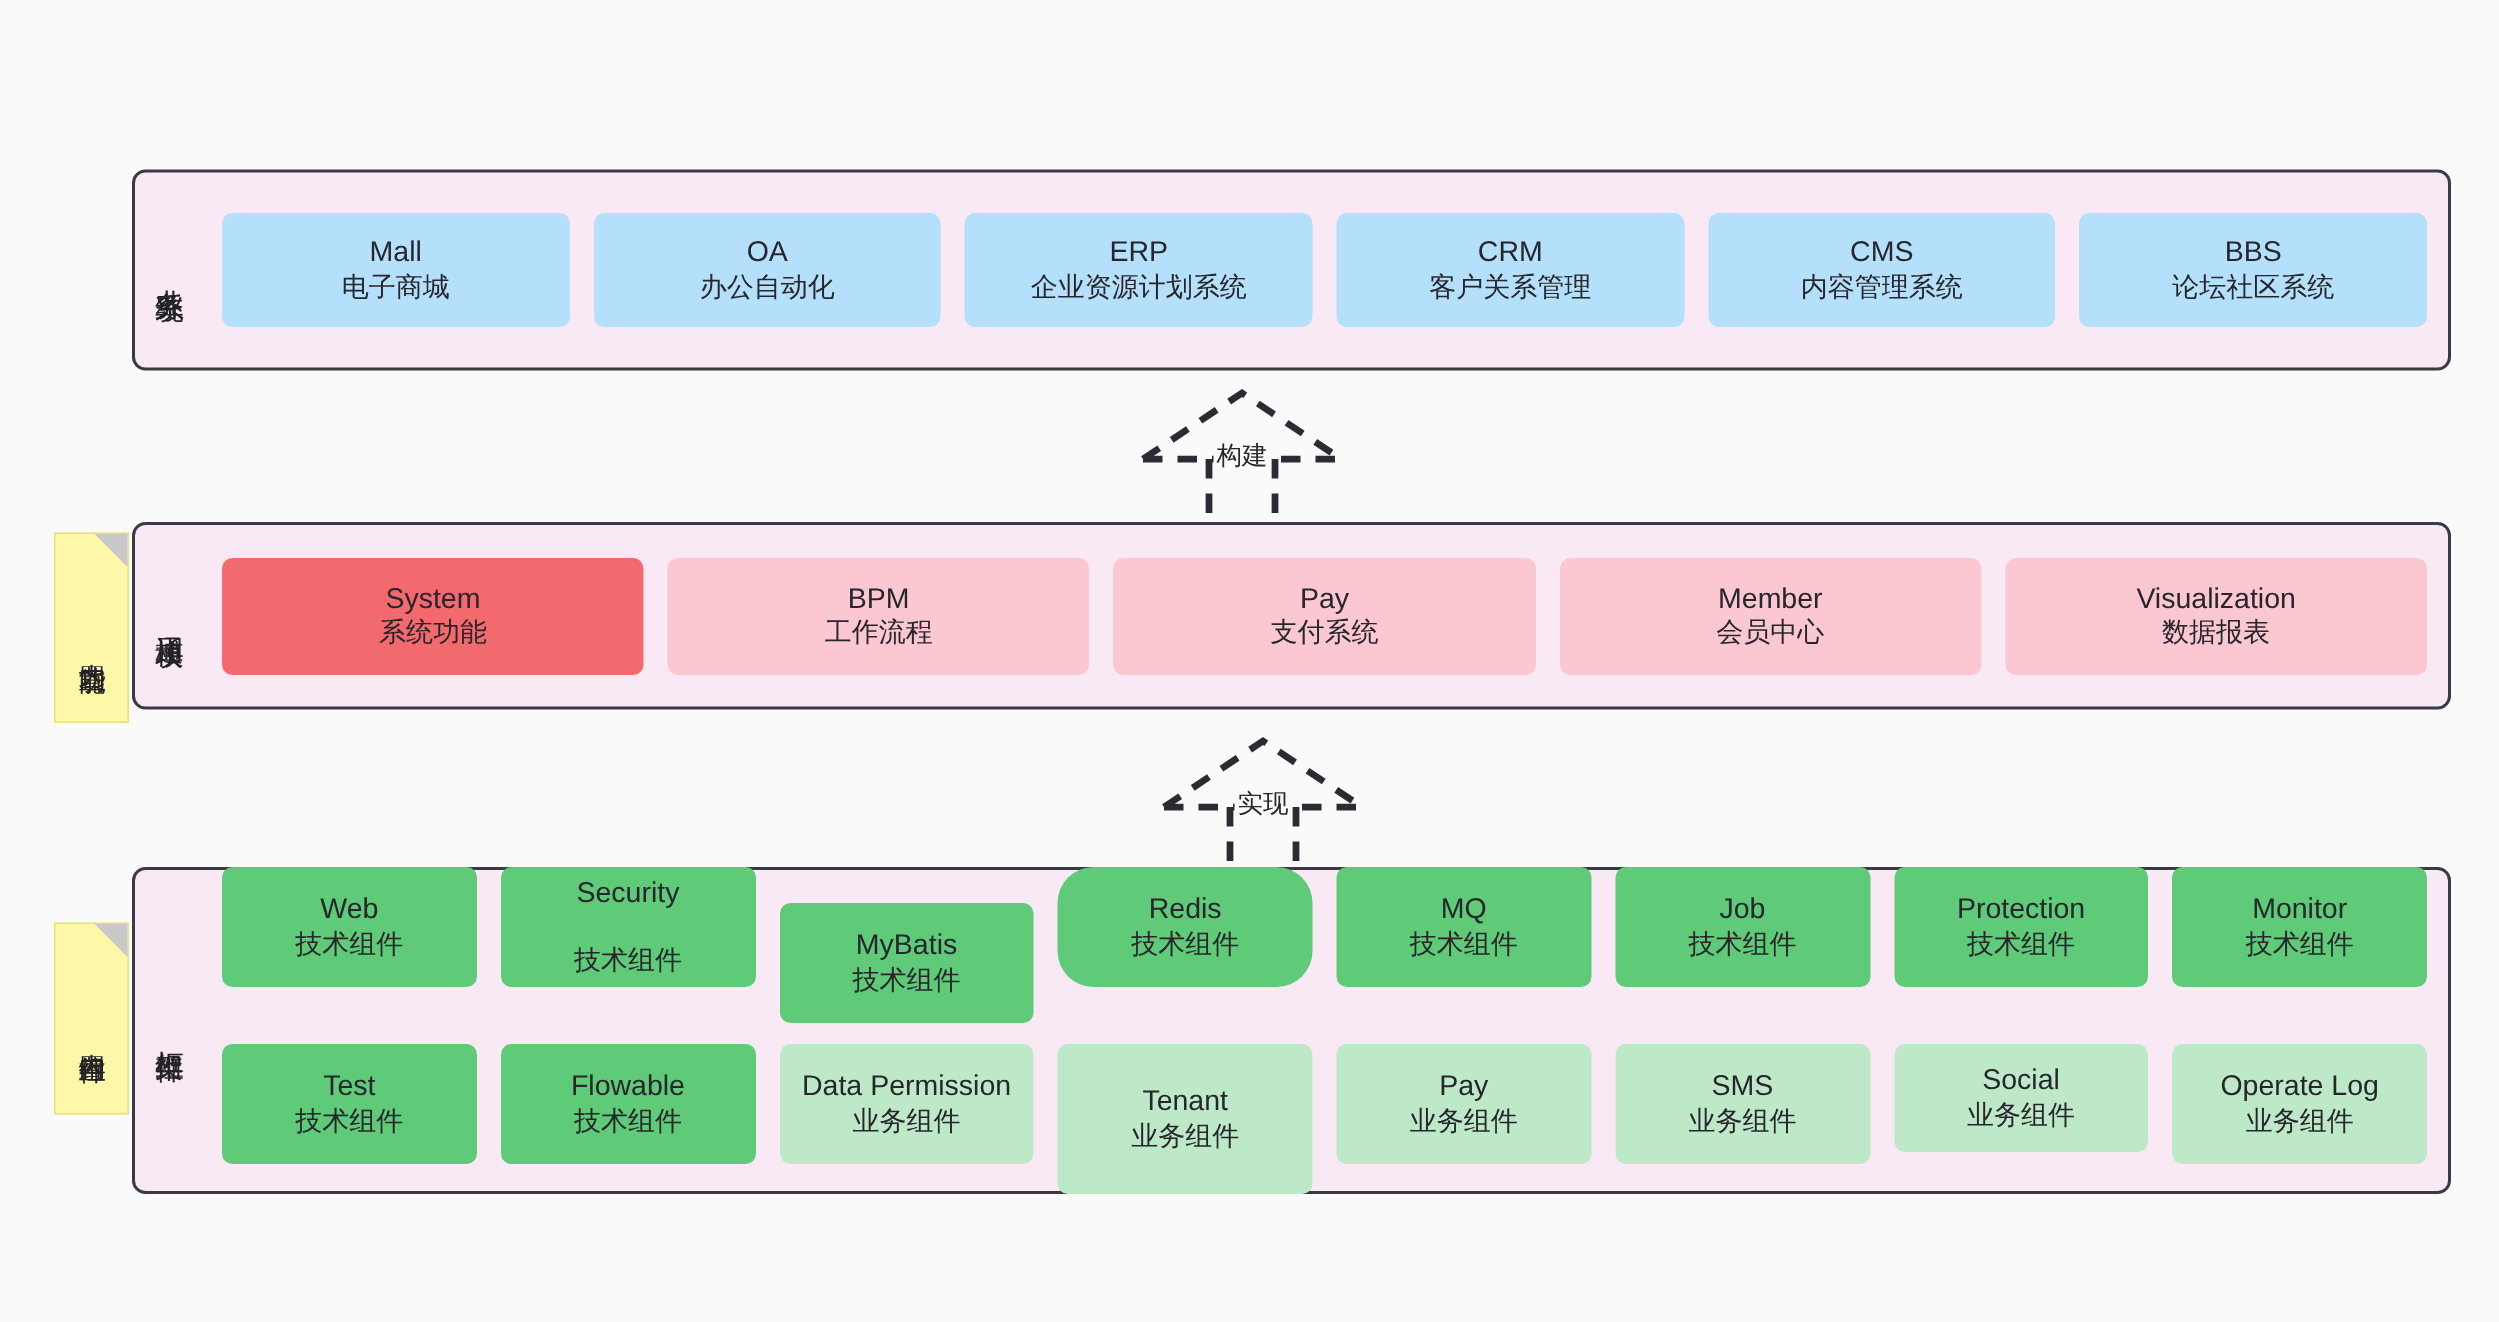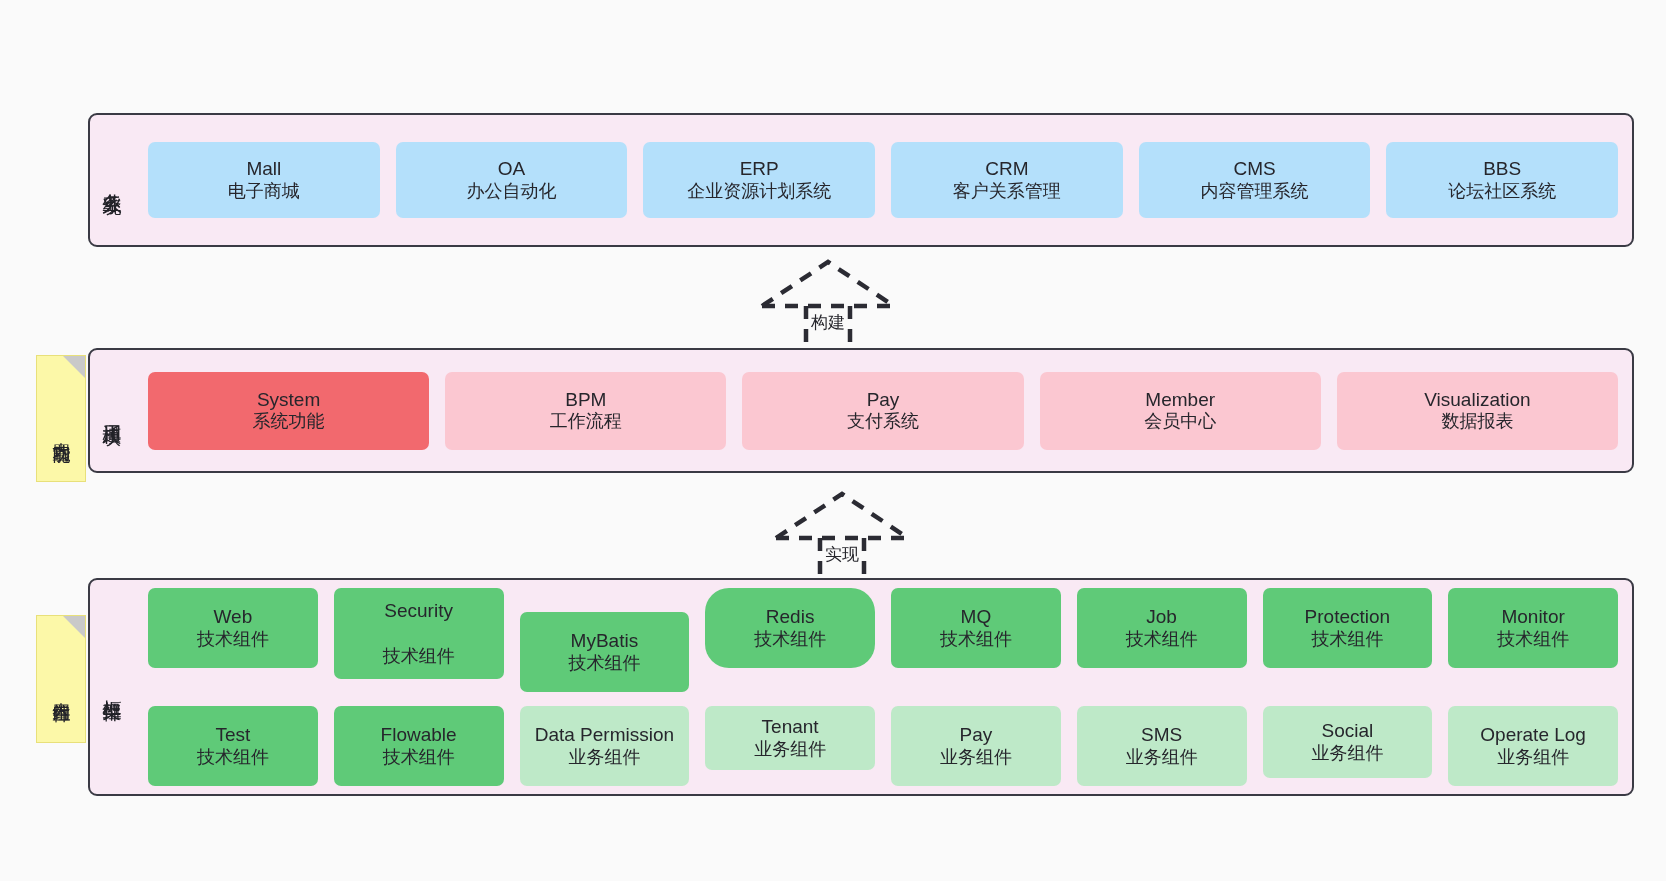--- a/index.html
+++ b/index.html
@@ -115,21 +115,20 @@
   .arrow svg { display: block; overflow: visible; }
   .arrow .alabel {
     position: absolute;
     left: 50%;
     transform: translateX(-50%);
     font-size: 17px;
     color: #26262c;
     background: #fafafa;
     padding: 0 2px;
     white-space: nowrap;
-    margin-top: 19px;
   }
 </style>
 </head>
 <body>
 
 <div id="canvas">
 
   <div class="layer" id="layer-business" style="left:88px; top:113px; width:1546px; height:134px;">
     <div class="layer-title">业务系统</div>
     <div class="layer-body">
@@ -218,21 +217,21 @@
 
   <div class="layer" id="layer-framework" style="left:88px; top:578px; width:1546px; height:218px;">
     <div class="layer-title">框架组件</div>
     <div class="layer-body two-rows">
 
       <div class="row">
         <div class="box green" style="height:80px;text-align:right;">
           <span class="en">Web</span>
           <span class="cn">技术组件</span>
         </div>
-        <div class="box green" style="height:91px;gap:23px;">
+        <div class="box green" style="height:80px;gap:23px;">
           <span class="en">Security</span>
           <span class="cn">技术组件</span>
         </div>
         <div class="box green" style="height:80px;margin-top:24px;">
           <span class="en">MyBatis</span>
           <span class="cn">技术组件</span>
         </div>
         <div class="box green" style="height:80px;border-radius:24px;">
           <span class="en">Redis</span>
           <span class="cn">技术组件</span>
@@ -261,21 +260,21 @@
           <span class="cn">技术组件</span>
         </div>
         <div class="box green" style="height:80px;">
           <span class="en">Flowable</span>
           <span class="cn">技术组件</span>
         </div>
         <div class="box lightgrn" style="height:80px;">
           <span class="en">Data Permission</span>
           <span class="cn">业务组件</span>
         </div>
-        <div class="box lightgrn" style="height:64px;">
+        <div class="box lightgrn" style="height:100px;">
           <span class="en">Tenant</span>
           <span class="cn">业务组件</span>
         </div>
         <div class="box lightgrn" style="height:80px;">
           <span class="en">Pay</span>
           <span class="cn">业务组件</span>
         </div>
         <div class="box lightgrn" style="height:80px;">
           <span class="en">SMS</span>
           <span class="cn">业务组件</span>

